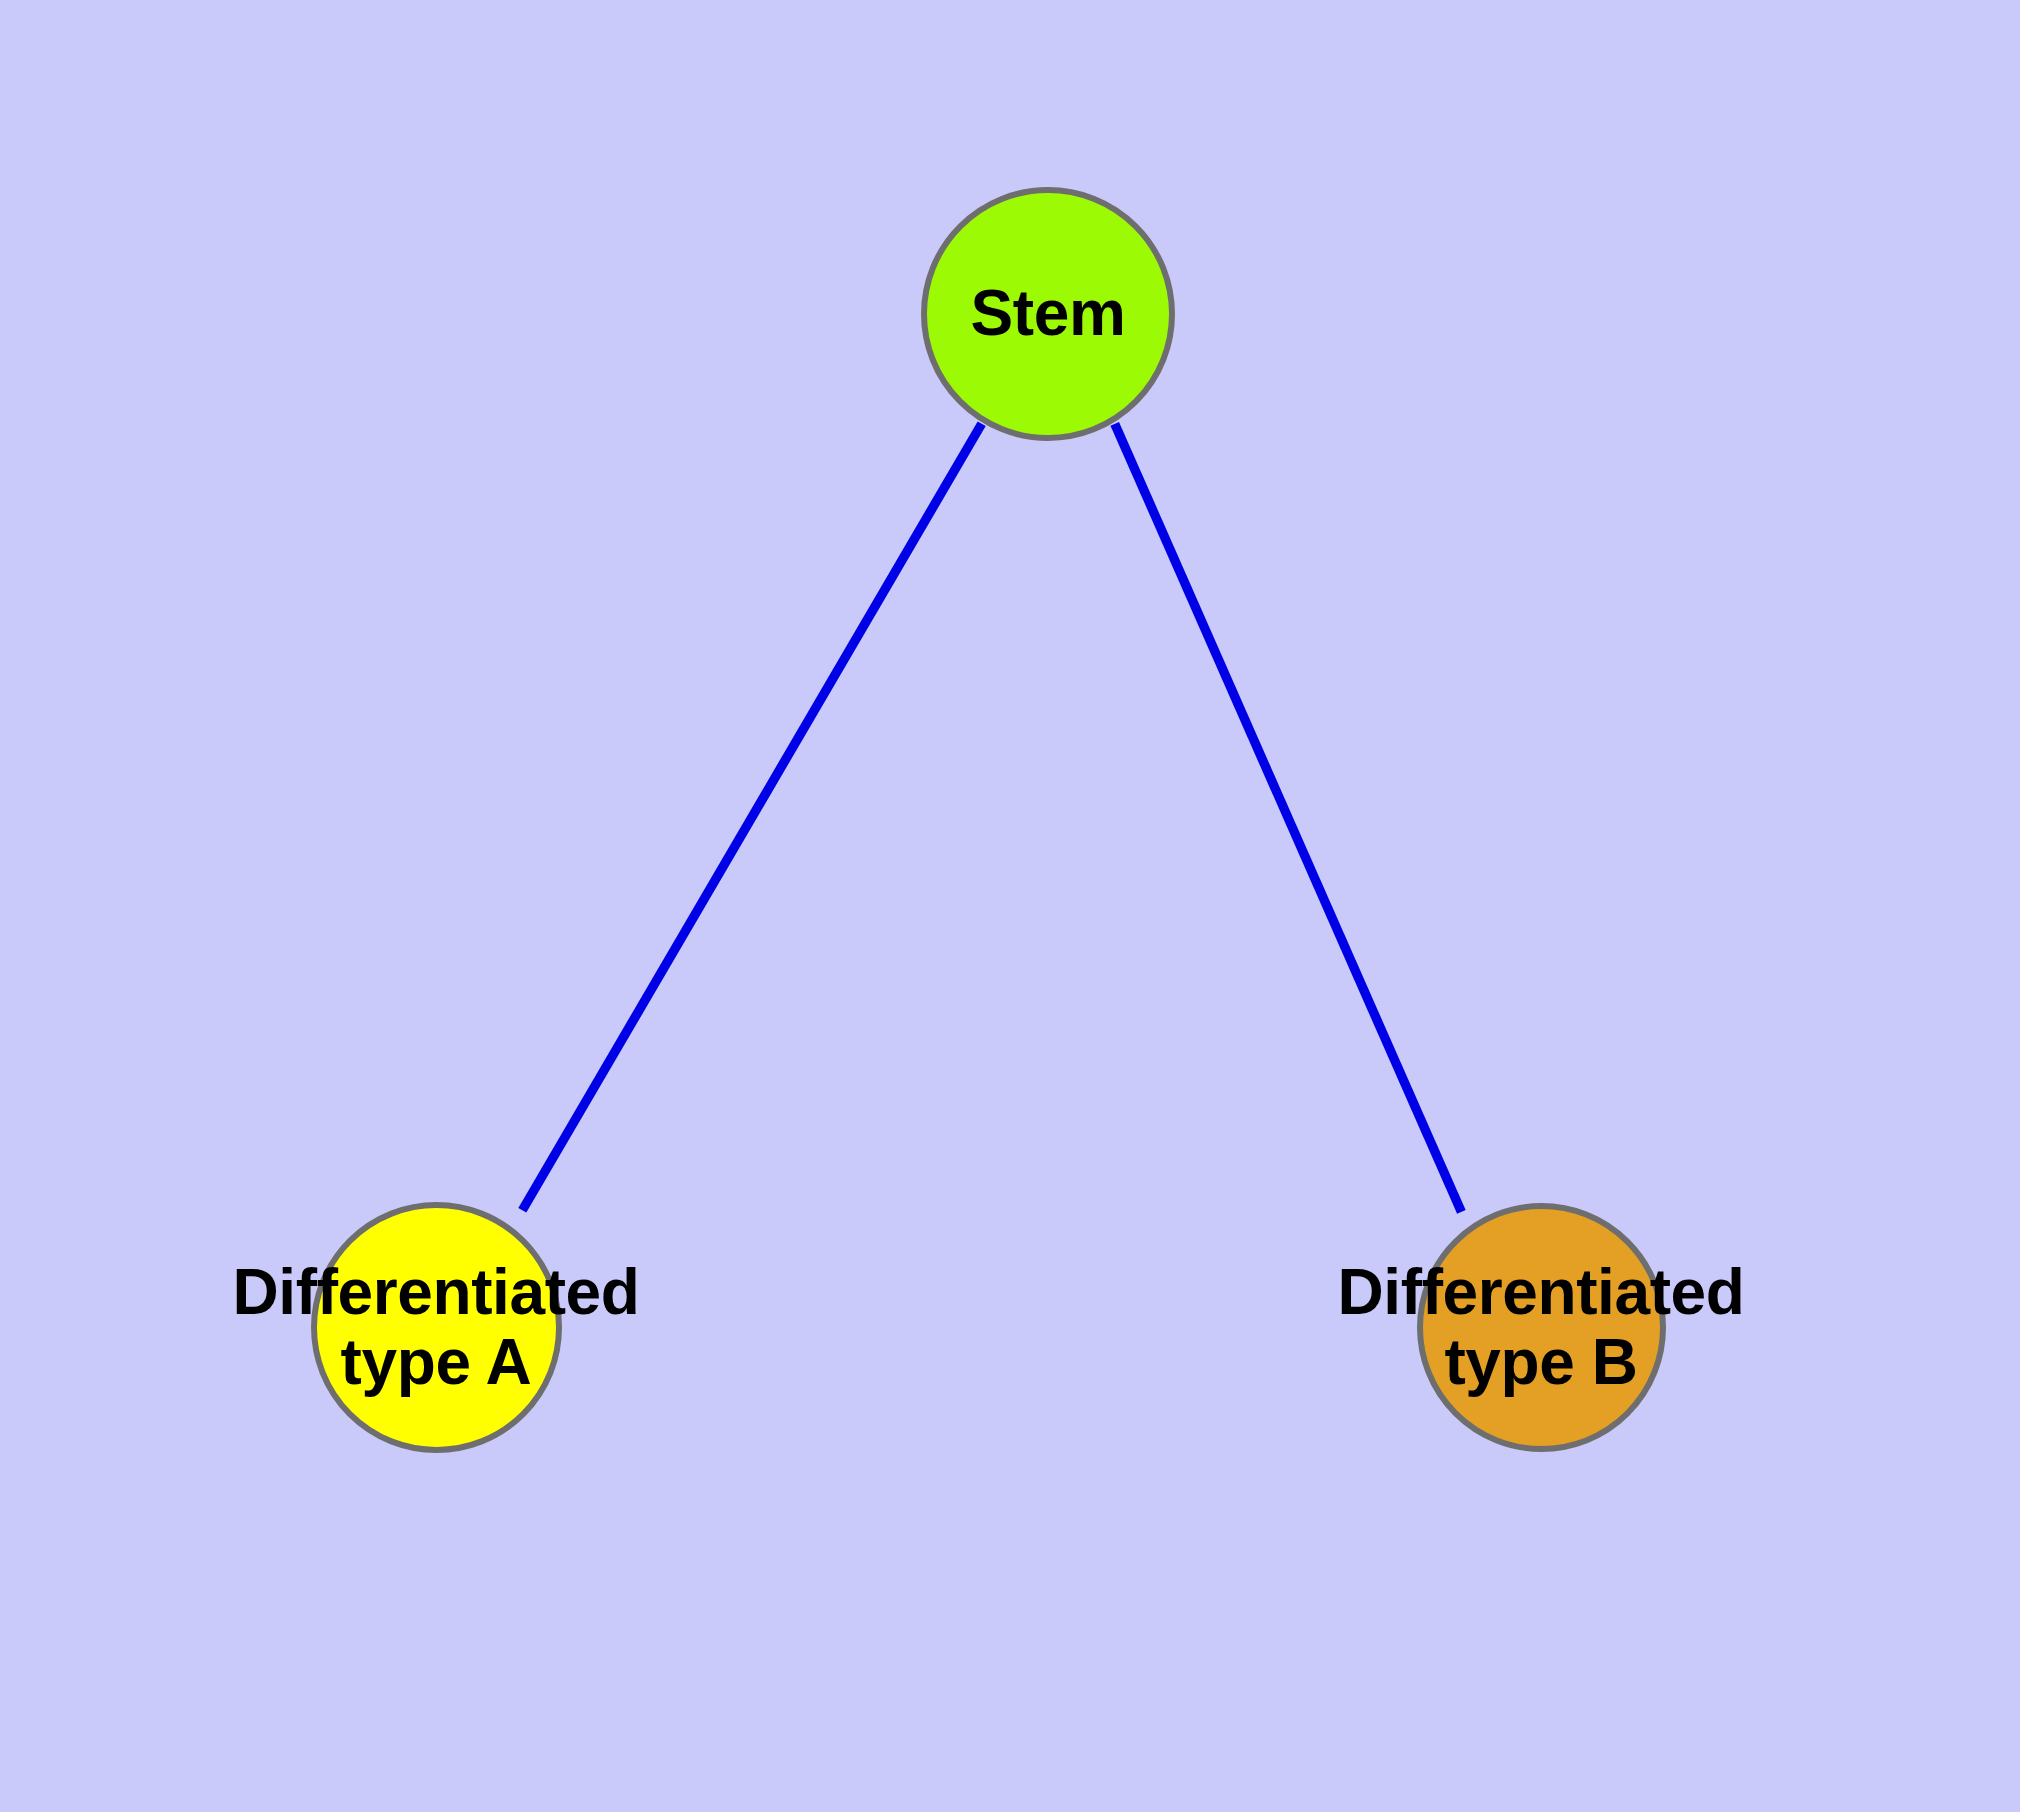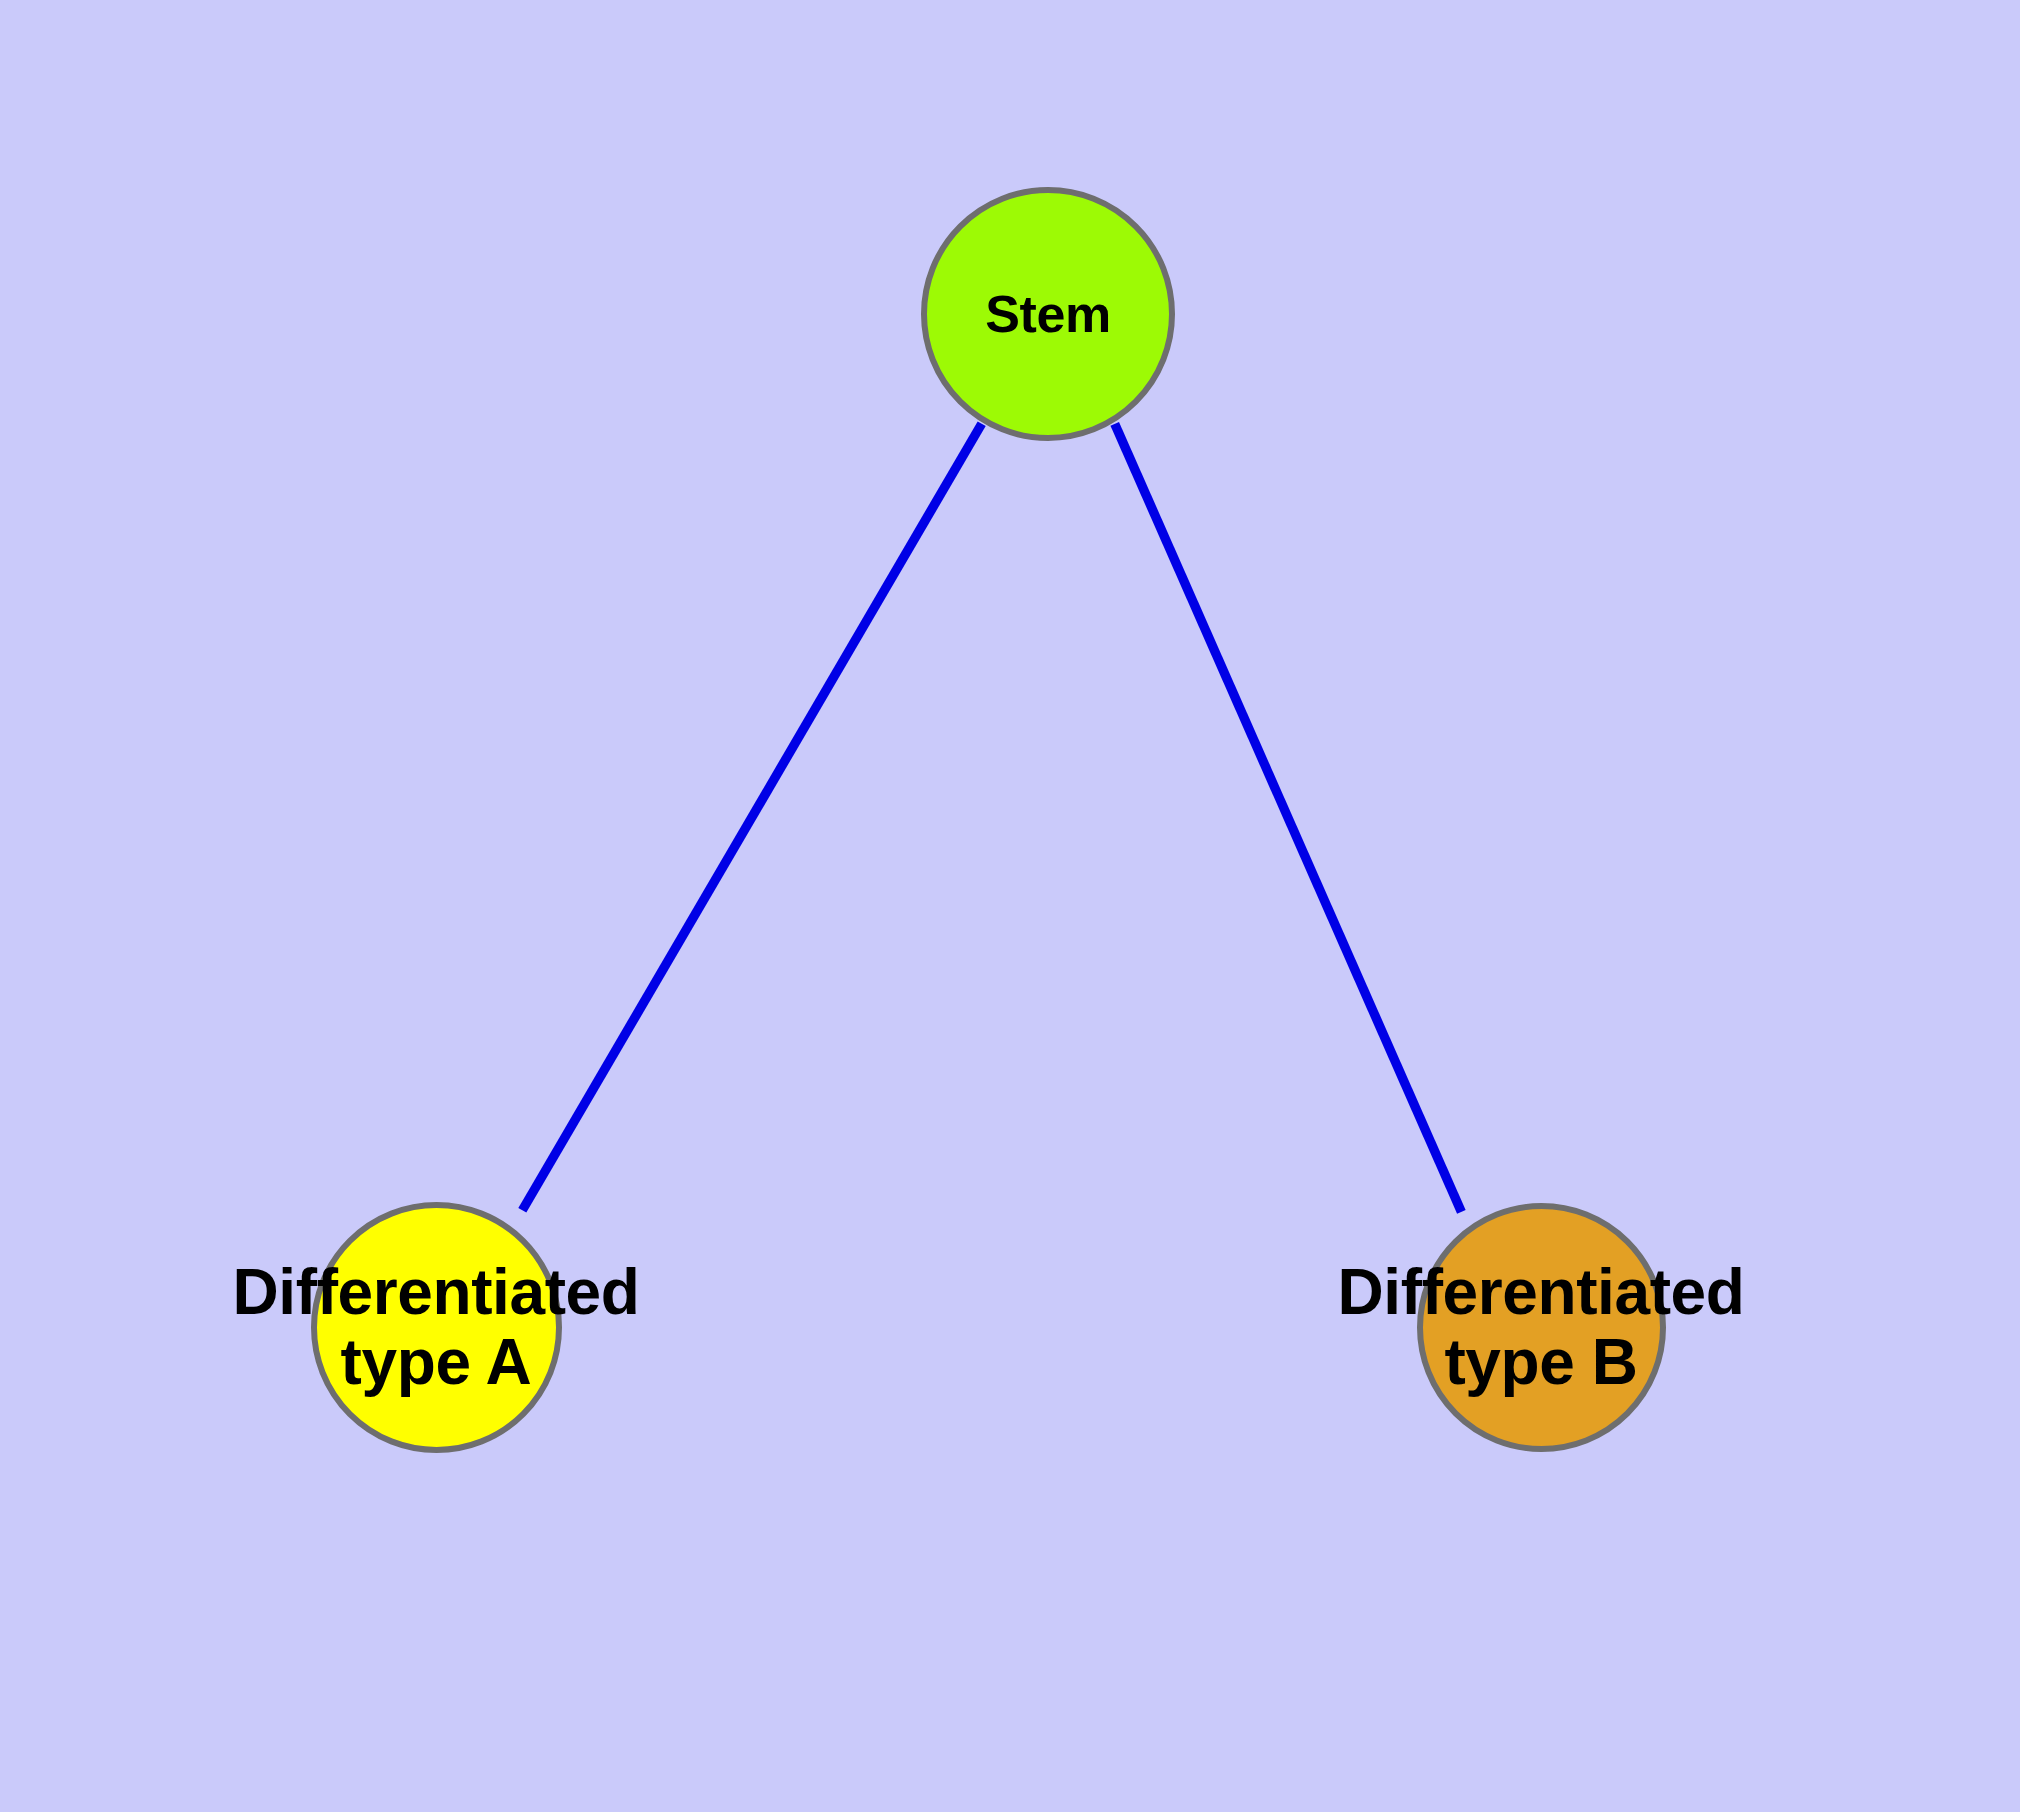--- a/index.html
+++ b/index.html
@@ -66,21 +66,21 @@
   <svg id="graph-svg" viewBox="0 0 2384 2138">
     <g id="edges">
         <line x1="1158" y1="500" x2="616" y2="1428" stroke="#0000e6" stroke-width="11" stroke-linecap="butt"></line>
         <line x1="1315" y1="500" x2="1724" y2="1430" stroke="#0000e6" stroke-width="11" stroke-linecap="butt"></line>
       </g>
   </svg>
 
   <div id="nodes-layer">
       <div class="node-group" style="left: 1048px; top: 314px; width: 254px; height: 254px;">
         <div class="node-circle" style="width: 254px; height: 254px; background: rgb(157, 250, 5); border-color: rgb(110, 110, 110); border-width: 6px;"></div>
-        <div class="node-label" style="font-size: 52px; color: rgb(0, 0, 0);">Stem</div>
+        <div class="node-label" style="font-size: 64px; color: rgb(0, 0, 0);">Stem</div>
       </div>
       <div class="node-group" style="left: 436px; top: 1327px; width: 251px; height: 251px;">
         <div class="node-circle" style="width: 251px; height: 251px; background: rgb(255, 255, 0); border-color: rgb(110, 110, 110); border-width: 6px;"></div>
         <div class="node-label" style="font-size: 64px; color: rgb(0, 0, 0);">Differentiated
 type A</div>
       </div>
       <div class="node-group" style="left: 1541px; top: 1327px; width: 249px; height: 249px;">
         <div class="node-circle" style="width: 249px; height: 249px; background: rgb(227, 160, 36); border-color: rgb(110, 110, 110); border-width: 6px;"></div>
         <div class="node-label" style="font-size: 64px; color: rgb(0, 0, 0);">Differentiated
 type B</div>

